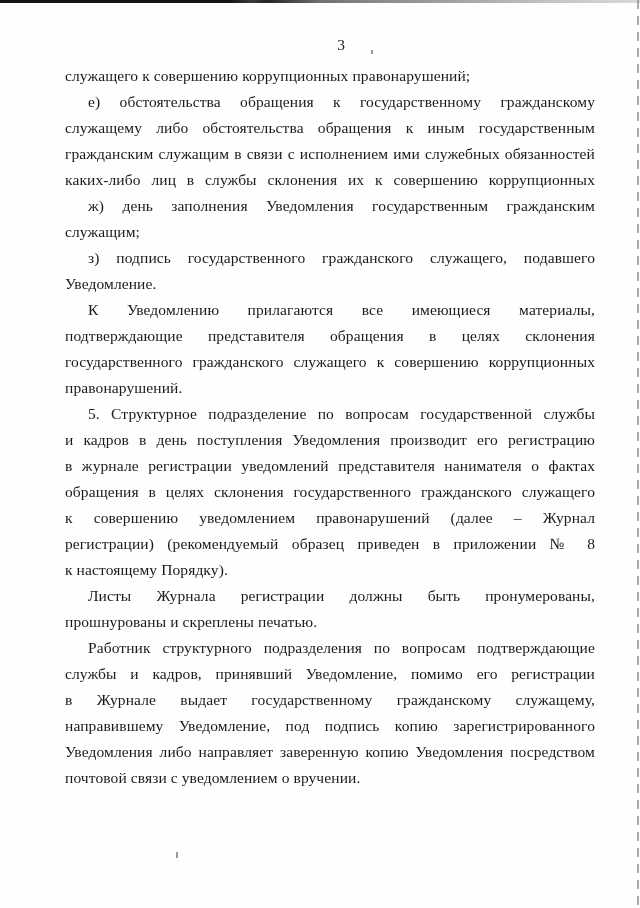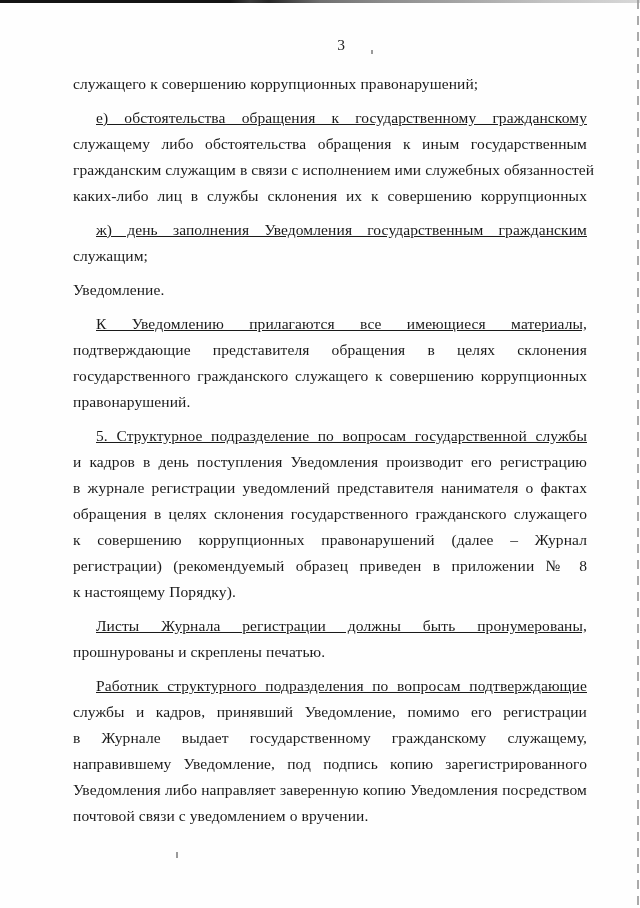--- a/index.html
+++ b/index.html
@@ -31,30 +31,30 @@
   .speck-b{left:176px;top:852px;width:2px;height:6px;}
   .page-number{
     position:absolute;top:37px;left:65px;width:530px;
     text-align:center;text-indent:22px;
     font-size:15.5px;line-height:16px;color:#1c1c1c;
   }
   .text-block{
     position:absolute;left:65px;top:63px;width:530px;
     font-size:15.5px;line-height:26px;color:#1a1a1a;
   }
-  .paragraph{margin:8px;padding:0;}
+  .paragraph{margin:0;padding:0;}
   .line{
     white-space:nowrap;
     letter-spacing:.1px;
   }
   .line.just{
     text-align:justify;
     text-align-last:justify;
   }
-  .line.indent{padding-left:23px;text-decoration:underline;}
+  .line.indent{padding-left:23px;}
 </style>
 </head>
 <body>
 
 <div class="page">
   <div class="scan-top-edge"></div>
   <div class="scan-right-edge"></div>
   <div class="speck speck-a"></div>
   <div class="speck speck-b"></div>
 
@@ -68,34 +68,35 @@
         <div class="line just indent">е) обстоятельства обращения к государственному гражданскому</div>
         <div class="line just">служащему либо обстоятельства обращения к иным государственным</div>
         <div class="line just">гражданским служащим в связи с исполнением ими служебных обязанностей</div>
         <div class="line just">каких-либо лиц в службы склонения их к совершению коррупционных</div>
       </div>
       <div class="paragraph">
         <div class="line just indent">ж) день заполнения Уведомления государственным гражданским</div>
         <div class="line">служащим;</div>
       </div>
       <div class="paragraph">
+        <div class="line just indent">з) подпись государственного гражданского служащего, подавшего</div>
         <div class="line">Уведомление.</div>
       </div>
       <div class="paragraph">
         <div class="line just indent">К Уведомлению прилагаются все имеющиеся материалы,</div>
         <div class="line just">подтверждающие представителя обращения в целях склонения</div>
         <div class="line just">государственного гражданского служащего к совершению коррупционных</div>
         <div class="line">правонарушений.</div>
       </div>
       <div class="paragraph">
         <div class="line just indent">5. Структурное подразделение по вопросам государственной службы</div>
         <div class="line just">и кадров в день поступления Уведомления производит его регистрацию</div>
         <div class="line just">в журнале регистрации уведомлений представителя нанимателя о фактах</div>
         <div class="line just">обращения в целях склонения государственного гражданского служащего</div>
-        <div class="line just">к совершению коррупционных правонарушений (далее – Журнал</div>
+        <div class="line just">к совершению уведомлением правонарушений (далее – Журнал</div>
         <div class="line just">регистрации) (рекомендуемый образец приведен в приложении № 8</div>
         <div class="line">к настоящему Порядку).</div>
       </div>
       <div class="paragraph">
         <div class="line just indent">Листы Журнала регистрации должны быть пронумерованы,</div>
         <div class="line">прошнурованы и скреплены печатью.</div>
       </div>
       <div class="paragraph">
         <div class="line just indent">Работник структурного подразделения по вопросам подтверждающие</div>
         <div class="line just">службы и кадров, принявший Уведомление, помимо его регистрации</div>

